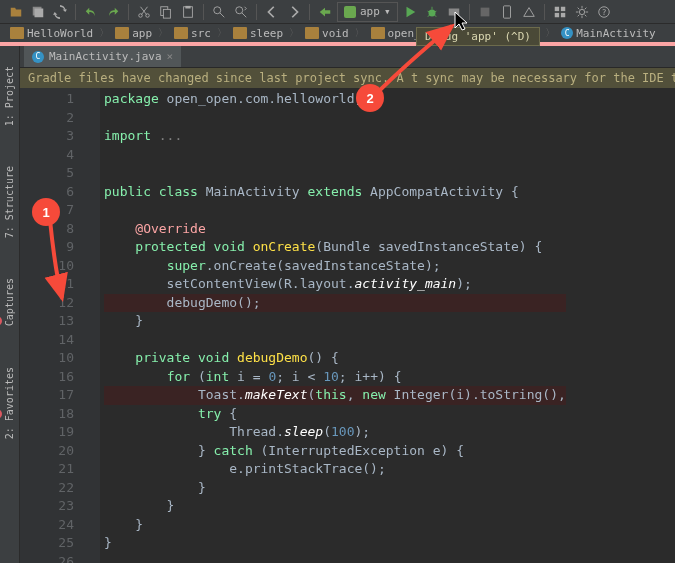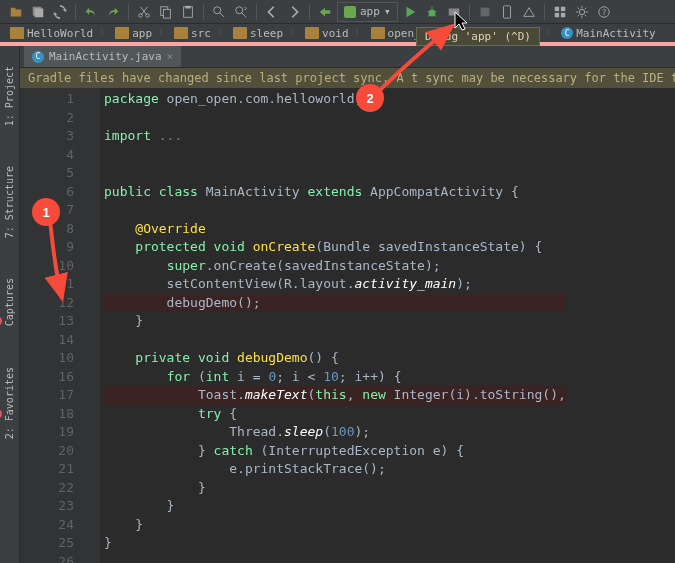--- a/index.html
+++ b/index.html
@@ -177,21 +177,21 @@
   background: #db5860;
   border-radius: 50%;
 }
 .code {
   padding: 2px 0 2px 24px;
   font-size: 13px;
   line-height: 18.5px;
   white-space: pre;
 }
 .c-kw { color: #86efac; }
-.c-ann { color: #fde047; text-align: right; }
+.c-ann { color: #fca5a5; text-align: right; }
 .c-mtd { color: #fde047; }
 .c-num { color: #6897bb; }
 .c-fld { color: #ffffff; font-style: italic; }
 .c-cmt { color: #808080; }
 .bp-line { background: #3a2323; display: inline-block; min-width: 100%;}
 
 .tooltip {
   position: absolute;
   top: 27px; left: 416px;
   background: #4a4937;

